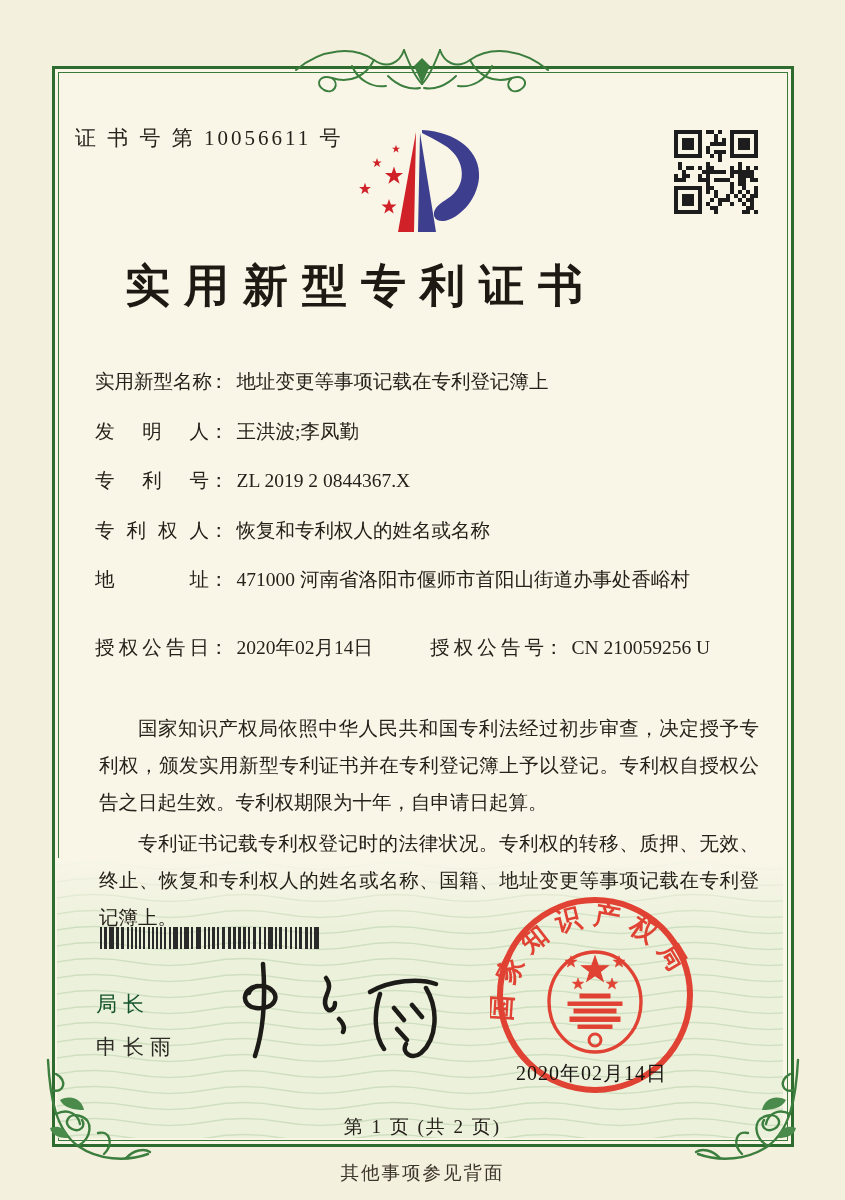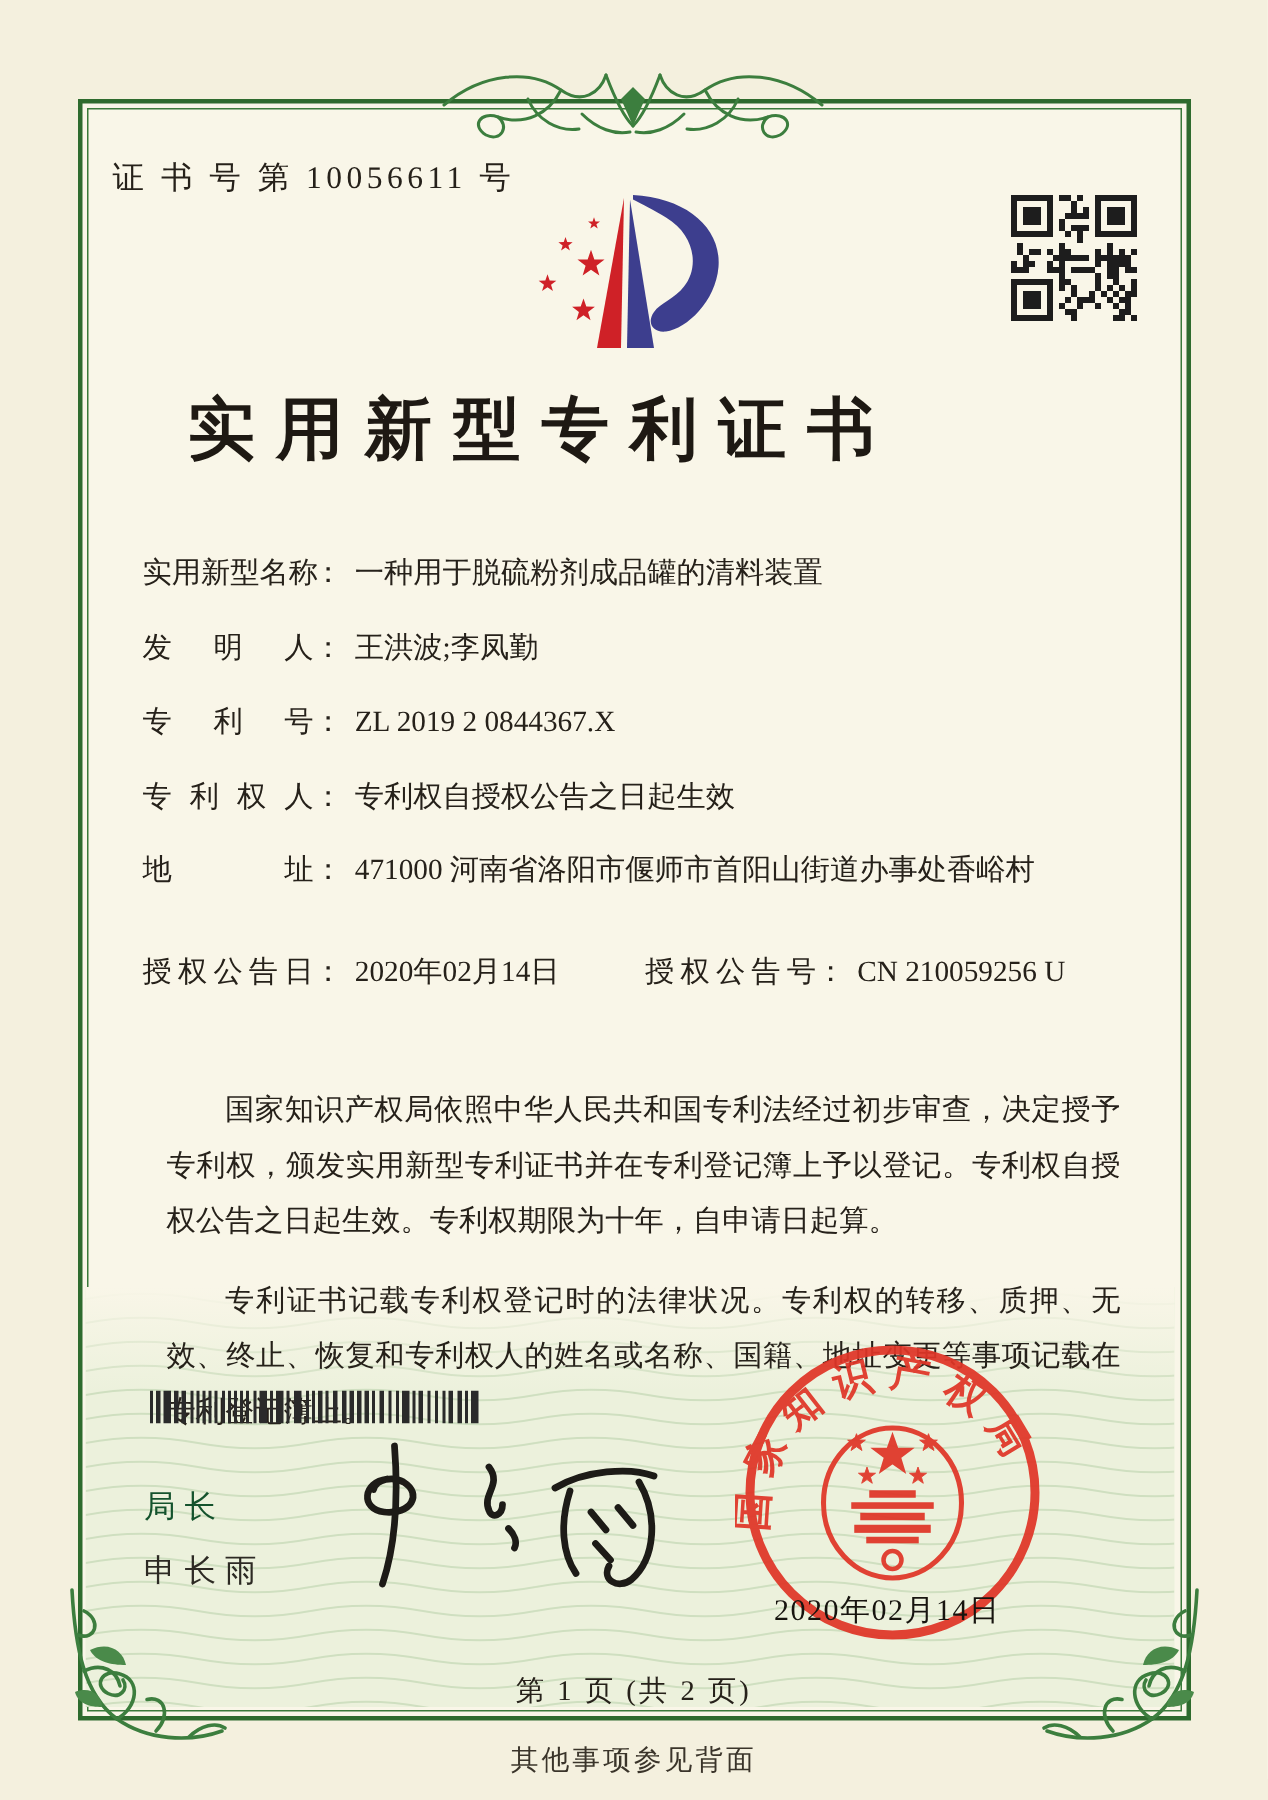--- a/index.html
+++ b/index.html
@@ -16,40 +16,40 @@
     border:3px solid #2e6b2e;background:#f9f6e8;z-index:1;
   }
   .frame-inner{
     position:absolute;left:3px;top:3px;right:3px;bottom:3px;
     border:1px solid #3a7a3a;pointer-events:none;
   }
   
   .band{left:57px;top:858px;width:726px;height:280px;z-index:2;overflow:hidden;background:#edf2de;}
   .band-fade{left:0;top:0;width:100%;height:70px;background:linear-gradient(#f9f6e8,rgba(249,246,232,0));}
   
-  .cert-no{left:75px;top:104px;font-size:21px;letter-spacing:3px;z-index:5;}
+  .cert-no{left:75px;top:124px;font-size:21px;letter-spacing:3px;z-index:5;}
   .logo{left:352px;top:130px;z-index:5;}
   .qr{left:672px;top:128px;z-index:5;}
   .title{
     left:0;top:256px;width:722px;text-align:center;z-index:5;
     font-size:45px;font-weight:bold;letter-spacing:14px;color:#1e1913;
   }
   
   .fields{left:95px;top:368px;width:670px;z-index:5;font-size:19.5px;}
   .f-row{height:49.5px;white-space:nowrap;}
   .f-label{display:inline-block;width:114px;text-align:justify;text-align-last:justify;vertical-align:top;}
   .f-colon{display:inline-block;margin-right:8px;}
   .grant-row{margin-top:18px;height:49px;white-space:nowrap;}
   .grant-no{position:absolute;left:335px;white-space:nowrap;}
   
   .body-text{
     left:95px;top:706px;width:668px;z-index:5;
     font-size:19.5px;line-height:37px;text-align:justify;
   }
-  .body-text p{margin:16px;text-indent:2em;}
+  .body-text p{margin:4px;text-indent:2em;}
   
   .barcode{left:100px;top:927px;z-index:5;}
   .issuer-title{left:96px;top:990px;font-size:21px;letter-spacing:6px;z-index:5;color:#14532d;}
   .issuer-name{left:96px;top:1033px;font-size:21px;letter-spacing:6px;z-index:5;color:#2d2a24;}
   .signature{left:222px;top:952px;z-index:6;}
   .seal{left:490px;top:890px;z-index:5;opacity:.93;}
   .seal-date{left:516px;top:1060px;font-size:20px;letter-spacing:1px;z-index:7;color:#17140f;}
   .page-num{left:0;top:1114px;width:845px;text-align:center;font-size:19px;z-index:5;letter-spacing:2px;}
   .back-note{left:0;top:1160px;width:845px;text-align:center;font-size:18.5px;z-index:5;letter-spacing:2px;color:#3a342a;}
   
@@ -260,30 +260,30 @@
     <rect x="66" y="10" width="12" height="12" fill="#1d1d1d"></rect>
     <rect x="2" y="58" width="28" height="28" fill="#1d1d1d"></rect>
     <rect x="6" y="62" width="20" height="20" fill="#f9f6e8"></rect>
     <rect x="10" y="66" width="12" height="12" fill="#1d1d1d"></rect>
   </svg>
 
 <div class="abs title">实用新型专利证书</div>
 
 <div class="abs fields">
   <div class="f-row">
-    <span class="f-label">实用新型名称</span><span class="f-colon">：</span><span>一种用于脱硫粉剂成品罐的清料装置</span>
+    <span class="f-label">实用新型名称</span><span class="f-colon">：</span><span>地址变更等事项记载在专利登记簿上</span>
   </div>
   <div class="f-row">
     <span class="f-label">发明人</span><span class="f-colon">：</span><span>王洪波;李凤勤</span>
   </div>
   <div class="f-row">
     <span class="f-label">专利号</span><span class="f-colon">：</span><span>ZL 2019 2 0844367.X</span>
   </div>
   <div class="f-row">
-    <span class="f-label">专利权人</span><span class="f-colon">：</span><span>专利权自授权公告之日起生效</span>
+    <span class="f-label">专利权人</span><span class="f-colon">：</span><span>恢复和专利权人的姓名或名称</span>
   </div>
   <div class="f-row">
     <span class="f-label">地址</span><span class="f-colon">：</span><span>471000  河南省洛阳市偃师市首阳山街道办事处香峪村</span>
   </div>
   <div class="grant-row" style="position:relative;">
     <span class="f-label">授权公告日</span><span class="f-colon">：</span><span>2020年02月14日</span>
     <span class="grant-no">
       <span class="f-label">授权公告号</span><span class="f-colon">：</span><span>CN 210059256 U</span>
     </span>
   </div>

